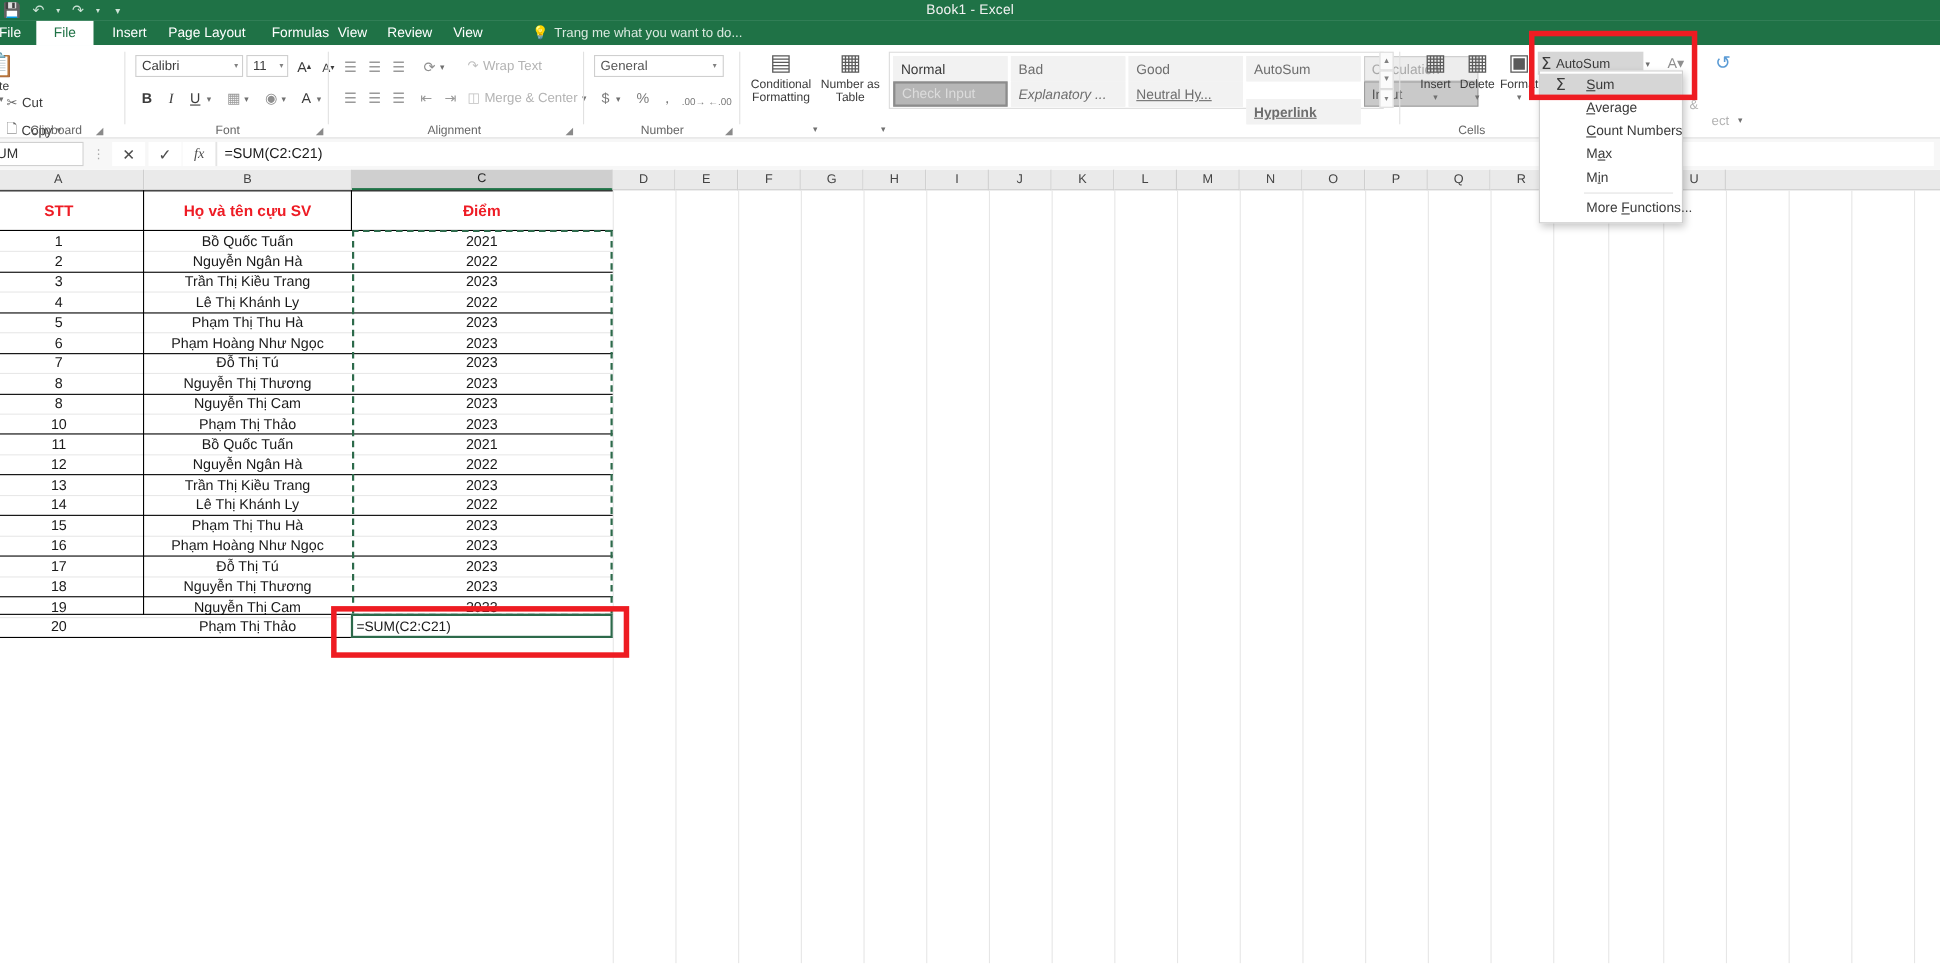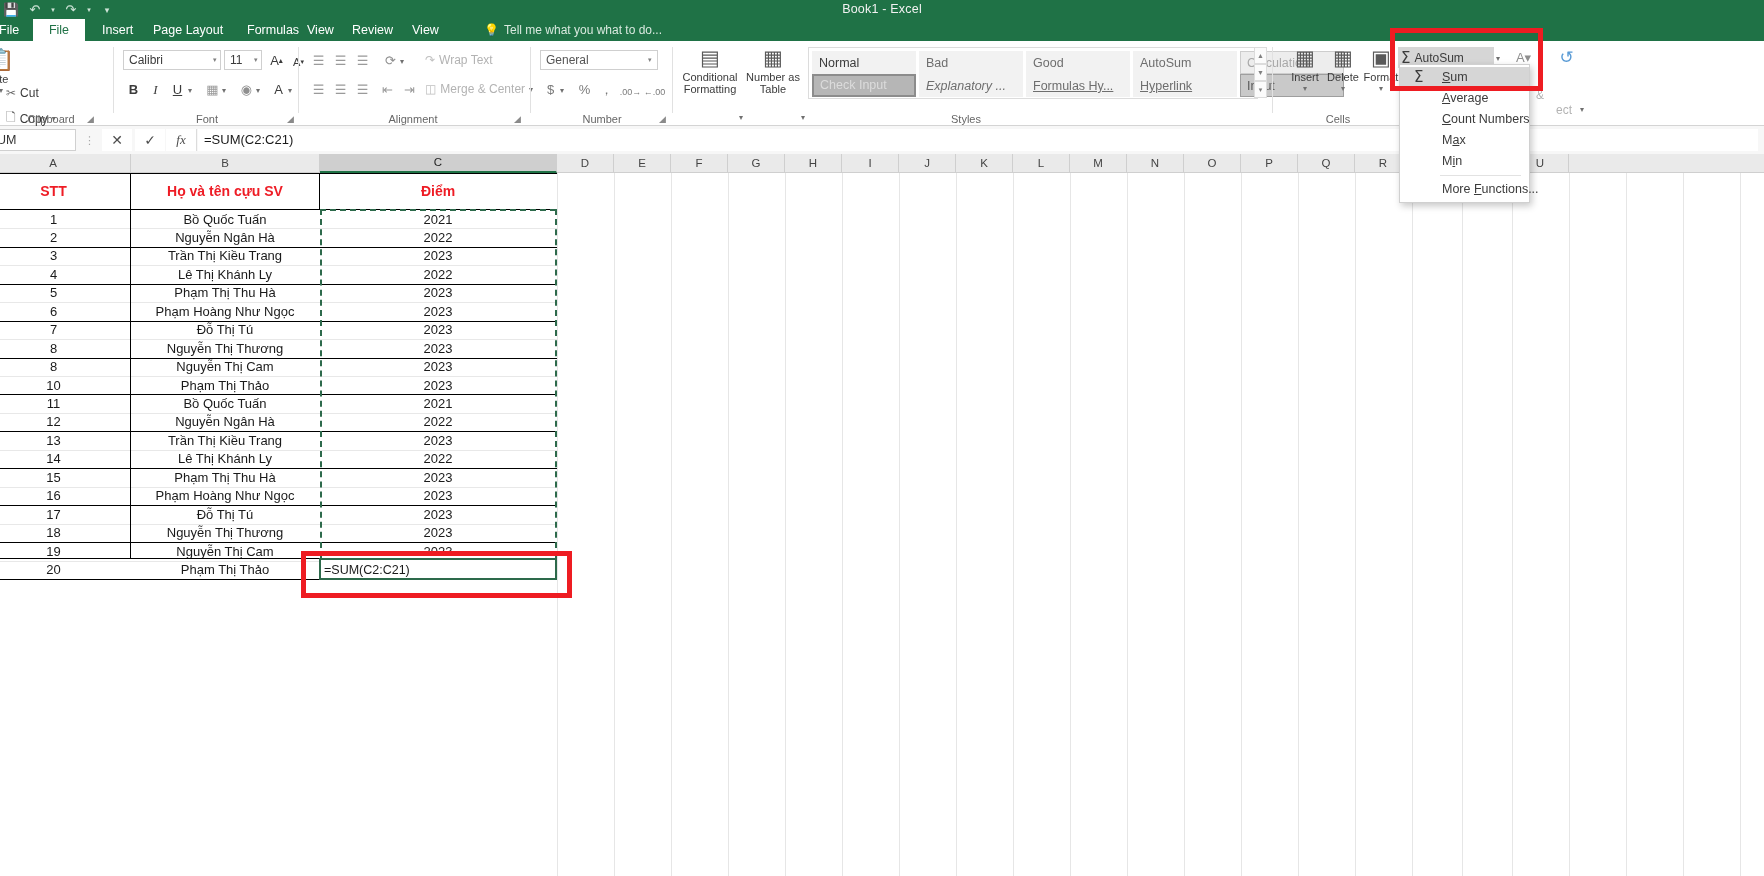--- a/index.html
+++ b/index.html
@@ -218,21 +218,21 @@
     <div class="tab" style="left:-10px;">File</div>
     <div class="tab active" style="left:33px;width:52px;text-align:center;padding:0;">File</div>
     <div class="tab" style="left:93px;">Insert</div>
     <div class="tab" style="left:144px;">Page Layout</div>
     <div class="tab" style="left:238px;">Formulas</div>
     <div class="tab" style="left:298px;">View</div>
     <div class="tab" style="left:343px;">Review</div>
     <div class="tab" style="left:403px;">View</div>
     <div class="tellme" style="left:484px;">
       <span class="bulb">💡</span>
-      <span>Tell me what you what to do...</span>
+      <span>Trang me what you want to do...</span>
     </div>
   </div>
 
   <div class="ribbon">
 
     <div class="group" style="left:-20px;width:130px;">
       <div class="bigbtn" style="left:-6px;top:6px;">
         <span class="bigico">📋</span>
         <span>ste</span>
         <span class="caretd">▾</span>
@@ -335,29 +335,28 @@
       <span class="caretd" style="position:absolute;left:125px;top:72px;">▾</span>
 
       <div class="gallery-box" style="left:132px;top:6px;width:450px;height:52px;">
         <div class="stylecell normal" style="left:3px;top:3px;width:104px;">Normal</div>
         <div class="stylecell" style="left:110px;top:3px;width:104px;">Bad</div>
         <div class="stylecell" style="left:217px;top:3px;width:104px;">Good</div>
         <div class="stylecell" style="left:324px;top:3px;width:104px;">AutoSum</div>
         <div class="stylecell calc" style="left:431px;top:3px;width:104px;">Calculation</div>
         <div class="stylecell checkcell" style="left:3px;top:26px;width:104px;">Check Input</div>
         <div class="stylecell expl" style="left:110px;top:26px;width:104px;">Explanatory ...</div>
-        <div class="stylecell link" style="left:217px;top:26px;width:104px;">Formulas Hy...</div>
-        <div class="stylecell link" style="left:324px;top:26px;width:104px;">Hyperlink</div>
+        <div class="stylecell link" style="left:217px;top:26px;width:104px;">Neutral Hy...</div>
+        <div class="stylecell link" style="left:324px;top:42px;width:104px;font-weight:bold;">Hyperlink</div>
         <div class="stylecell input" style="left:431px;top:26px;width:104px;">Input</div>
       </div>
       <div class="gal-scroll" style="left:578px;top:6px;">▲</div>
       <div class="gal-scroll" style="left:578px;top:23px;">▼</div>
       <div class="gal-scroll" style="left:578px;top:40px;">▾</div>
 
-      <div class="group-label" style="left:0;width:580px;">Styles</div>
     </div>
     <div class="group-sep" style="left:1272px;"></div>
 
     <div class="group" style="left:1276px;width:124px;">
       <div class="bigbtn" style="left:2px;top:4px;">
         <span class="bigico">▦</span>
         <span>Insert</span>
         <span class="caretd">▾</span>
       </div>
       <div class="bigbtn" style="left:40px;top:4px;">

